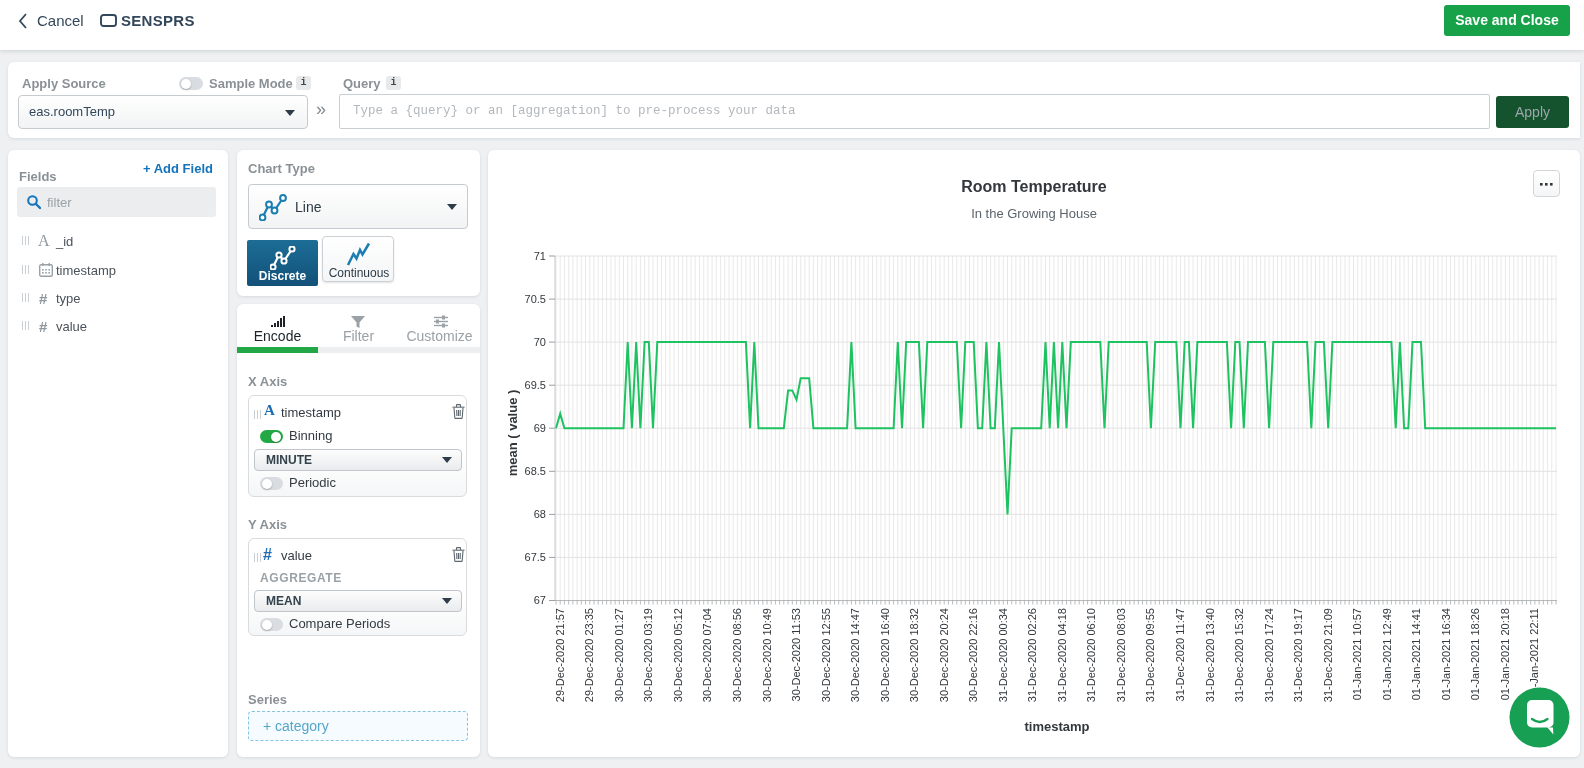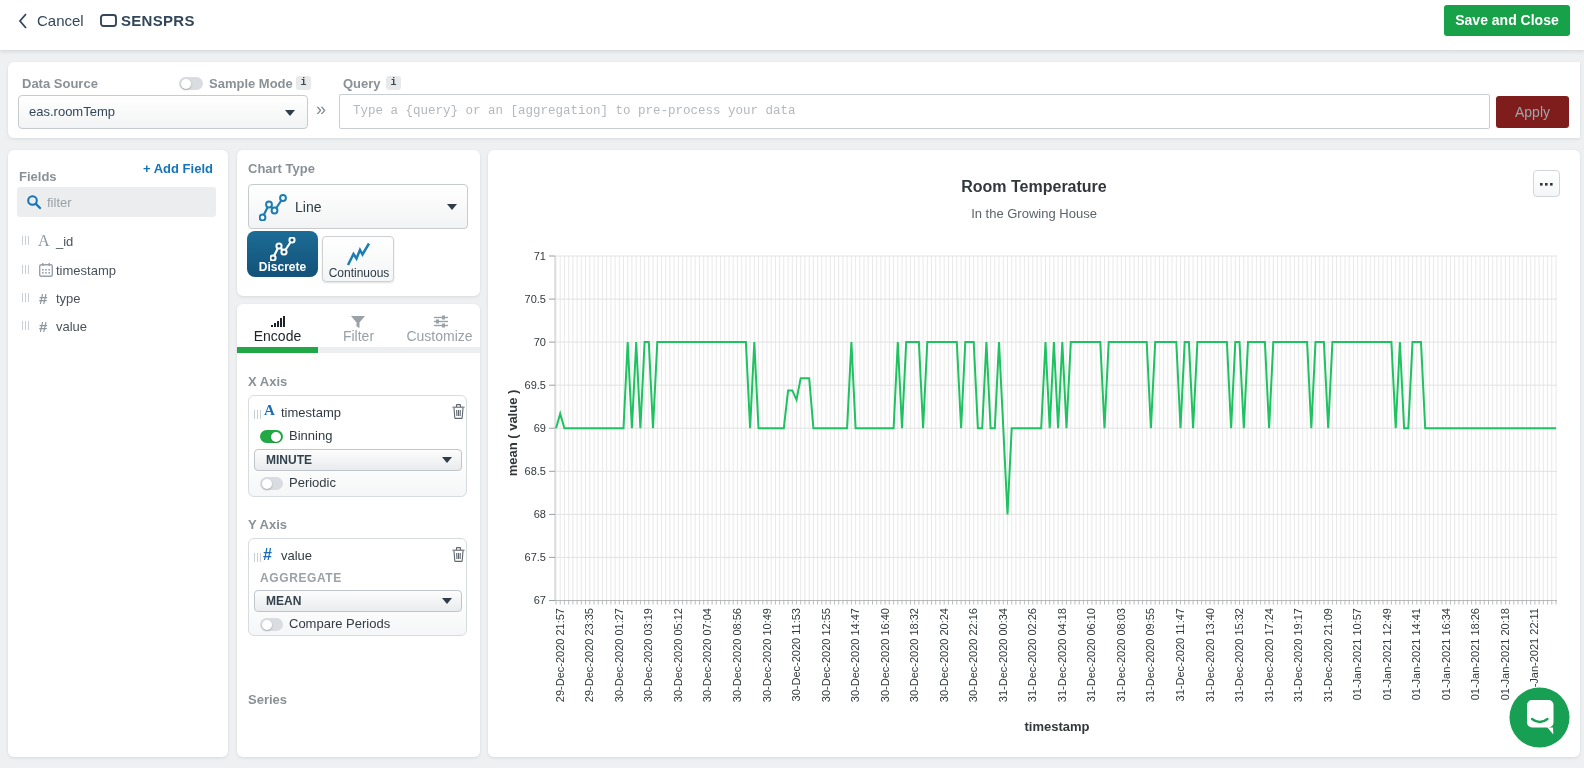--- a/index.html
+++ b/index.html
@@ -30,37 +30,37 @@
     <path d="M9 2 L3 9 L9 16" fill="none" stroke="#33475b" stroke-width="1.8"></path>
   </svg>
 <div class="abs" style="left:37px;top:12px;font-size:15px;color:#33475b;">Cancel</div>
 <svg class="abs" style="left:100px;top:14px;" width="17" height="13" viewBox="0 0 17 13">
     <rect x="1" y="1" width="15" height="11" rx="2.5" fill="none" stroke="#33475b" stroke-width="1.9"></rect>
   </svg>
 <div class="abs" style="left:121px;top:12px;font-size:15px;font-weight:bold;color:#33475b;letter-spacing:.3px;">SENSPRS</div>
 <div class="abs" style="left:1444px;top:5px;width:126px;height:31px;background:#17a24a;border-radius:3px;color:#fff;font-size:14px;font-weight:bold;text-align:center;line-height:31px;">Save and Close</div>
 
 <div class="card" style="left:8px;top:62px;width:1572px;height:76px;border-radius:6px 0 0 6px;"></div>
-<div class="abs seclab" style="left:22px;top:76px;">Data Source</div>
+<div class="abs seclab" style="left:22px;top:76px;">Apply Source</div>
 <div class="toggle tog-off" style="left:179px;top:77px;width:24px;height:13px;">
     <div class="knob"></div>
   </div>
 <div class="abs seclab" style="left:209px;top:76px;">Sample Mode</div>
 <div class="ibadge" style="left:296px;top:76px;">i</div>
 <div class="abs seclab" style="left:343px;top:76px;">Query</div>
 <div class="ibadge" style="left:386px;top:76px;">i</div>
 
 <div class="sel" style="left:18px;top:95px;width:290px;height:34px;">
   <div class="abs" style="left:10px;top:8px;font-size:13px;color:#33475b;">eas.roomTemp</div>
   <div class="caret" style="right:12px;top:14px;"></div>
 </div>
 <div class="abs" style="left:316px;top:99px;font-size:18px;color:#848b91;">»</div>
 <div class="abs" style="left:339px;top:94px;width:1151px;height:35px;border:1px solid #c9ced2;border-radius:2px;background:#fff;"></div>
 <div class="abs" style="left:353px;top:104px;font-family:'Liberation Mono',monospace;font-size:12.5px;color:#b3b8bd;">Type a {query} or an [aggregation] to pre-process your data</div>
-<div class="abs" style="left:1496px;top:96px;width:73px;height:32px;background:#7f1d1d;border-radius:3px;color:#9fa6ab;font-size:14px;text-align:center;line-height:32px;">Apply</div>
+<div class="abs" style="left:1496px;top:96px;width:73px;height:32px;background:#14532d;border-radius:3px;color:#9fa6ab;font-size:14px;text-align:center;line-height:32px;">Apply</div>
 
 <div class="card" style="left:8px;top:150px;width:220px;height:607px;"></div>
 <div class="abs seclab" style="left:19px;top:161px;margin-top:8px;">Fields</div>
 <div class="abs" style="left:143px;top:161px;font-size:13px;font-weight:bold;color:#1373bb;">+ Add Field</div>
 <div class="abs" style="left:17px;top:187px;width:199px;height:30px;background:#ebedef;border-radius:3px;"></div>
 <svg class="abs" style="left:26px;top:194px;" width="16" height="16" viewBox="0 0 16 16">
     <circle cx="6.5" cy="6.5" r="4.3" fill="none" stroke="#1373bb" stroke-width="2"></circle>
     <path d="M10 10 L14 14" stroke="#1373bb" stroke-width="2.4" stroke-linecap="round"></path>
   </svg>
 <div class="abs" style="left:47px;top:195px;font-size:13px;color:#9aa1a7;">filter</div>
@@ -103,21 +103,21 @@
   <svg class="abs" style="left:10px;top:9px;" width="28" height="27" viewBox="0 0 28 27">
       <path d="M3.5 23.5 L10 10.5 L15.5 16.5 L24 4" fill="none" stroke="#1b7db2" stroke-width="2.2"></path>
       <circle cx="3.5" cy="23.5" r="2.9" fill="#fff" stroke="#1b7db2" stroke-width="2"></circle>
       <circle cx="10" cy="10.5" r="2.9" fill="#fff" stroke="#1b7db2" stroke-width="2"></circle>
       <circle cx="15.5" cy="16.5" r="2.9" fill="#fff" stroke="#1b7db2" stroke-width="2"></circle>
       <circle cx="24" cy="4" r="2.9" fill="#fff" stroke="#1b7db2" stroke-width="2"></circle>
     </svg>
   <div class="abs" style="left:46px;top:14px;font-size:14px;font-weight:normal;color:#2b3a45;">Line</div>
   <div class="caret" style="right:10px;top:19px;"></div>
 </div>
-<div class="abs" style="left:247px;top:231px;width:71px;height:46px;border-radius:8px;background:linear-gradient(#1c6d96,#135179);">
+<div class="abs" style="left:247px;top:240px;width:71px;height:46px;border-radius:2px;background:linear-gradient(#1c6d96,#135179);">
   <svg class="abs" style="left:23px;top:6px;" width="26" height="24" viewBox="0 0 26 24">
       <path d="M3 21 L9 9 L14 15 L22 3" fill="none" stroke="#fff" stroke-width="2.2"></path>
       <circle cx="3" cy="21" r="2.6" fill="#135179" stroke="#fff" stroke-width="2"></circle>
       <circle cx="9" cy="9" r="2.6" fill="#135179" stroke="#fff" stroke-width="2"></circle>
       <circle cx="14" cy="15" r="2.6" fill="#135179" stroke="#fff" stroke-width="2"></circle>
       <circle cx="22" cy="3" r="2.6" fill="#135179" stroke="#fff" stroke-width="2"></circle>
     </svg>
   <div class="abs" style="left:0;top:29px;width:71px;text-align:center;font-size:12px;font-weight:bold;color:#fff;">Discrete</div>
 </div>
 <div class="abs" style="left:322px;top:236px;width:72px;height:46px;border-radius:4px;border:1px solid #ccd1d5;background:linear-gradient(#fff,#f4f5f6);box-shadow:0 1px 2px rgba(0,0,0,.12);">
@@ -200,20 +200,21 @@
         </g>
       </svg>
     <div class="abs" style="left:11px;top:32px;font-size:12px;font-weight:bold;color:#9aa1a7;letter-spacing:.6px;">AGGREGATE</div>
     <div class="minisel" style="top:51px;">MEAN<div class="caret" style="right:9px;top:7px;border-left-width:5.5px;border-right-width:5.5px;border-top-width:6.5px;"></div></div>
     <div class="toggle tog-off" style="left:11px;top:79px;width:23px;height:13px;">
         <div class="knob"></div>
       </div>
     <div class="abs fieldtxt" style="left:40px;top:77px;">Compare Periods</div>
   </div>
   <div class="abs seclab" style="left:11px;top:388px;">Series</div>
+  <div class="dash" style="top:407px;">+ category</div>
 </div>
 
 <div class="card" style="left:488px;top:150px;width:1092px;height:607px;"></div>
 <div class="abs" style="left:488px;top:178px;width:1092px;text-align:center;font-size:16px;font-weight:bold;color:#32373c;">Room Temperature</div>
 <div class="abs" style="left:488px;top:206px;width:1092px;text-align:center;font-size:13px;color:#5c646b;">In the Growing House</div>
 <div class="abs" style="left:1533px;top:170px;width:27px;height:27px;border:1px solid #d2d6d9;border-radius:4px;background:linear-gradient(#fff,#f4f5f6);color:#32373c;font-size:13px;font-weight:bold;text-align:center;line-height:22px;letter-spacing:1px;"><svg width="13" height="3" viewBox="0 0 13 3" style="margin-top:12px;">
       <g fill="#32373c">
         <rect x="0" y="0" width="2.6" height="2.6"></rect>
         <rect x="5" y="0" width="2.6" height="2.6"></rect>
         <rect x="10" y="0" width="2.6" height="2.6"></rect>

